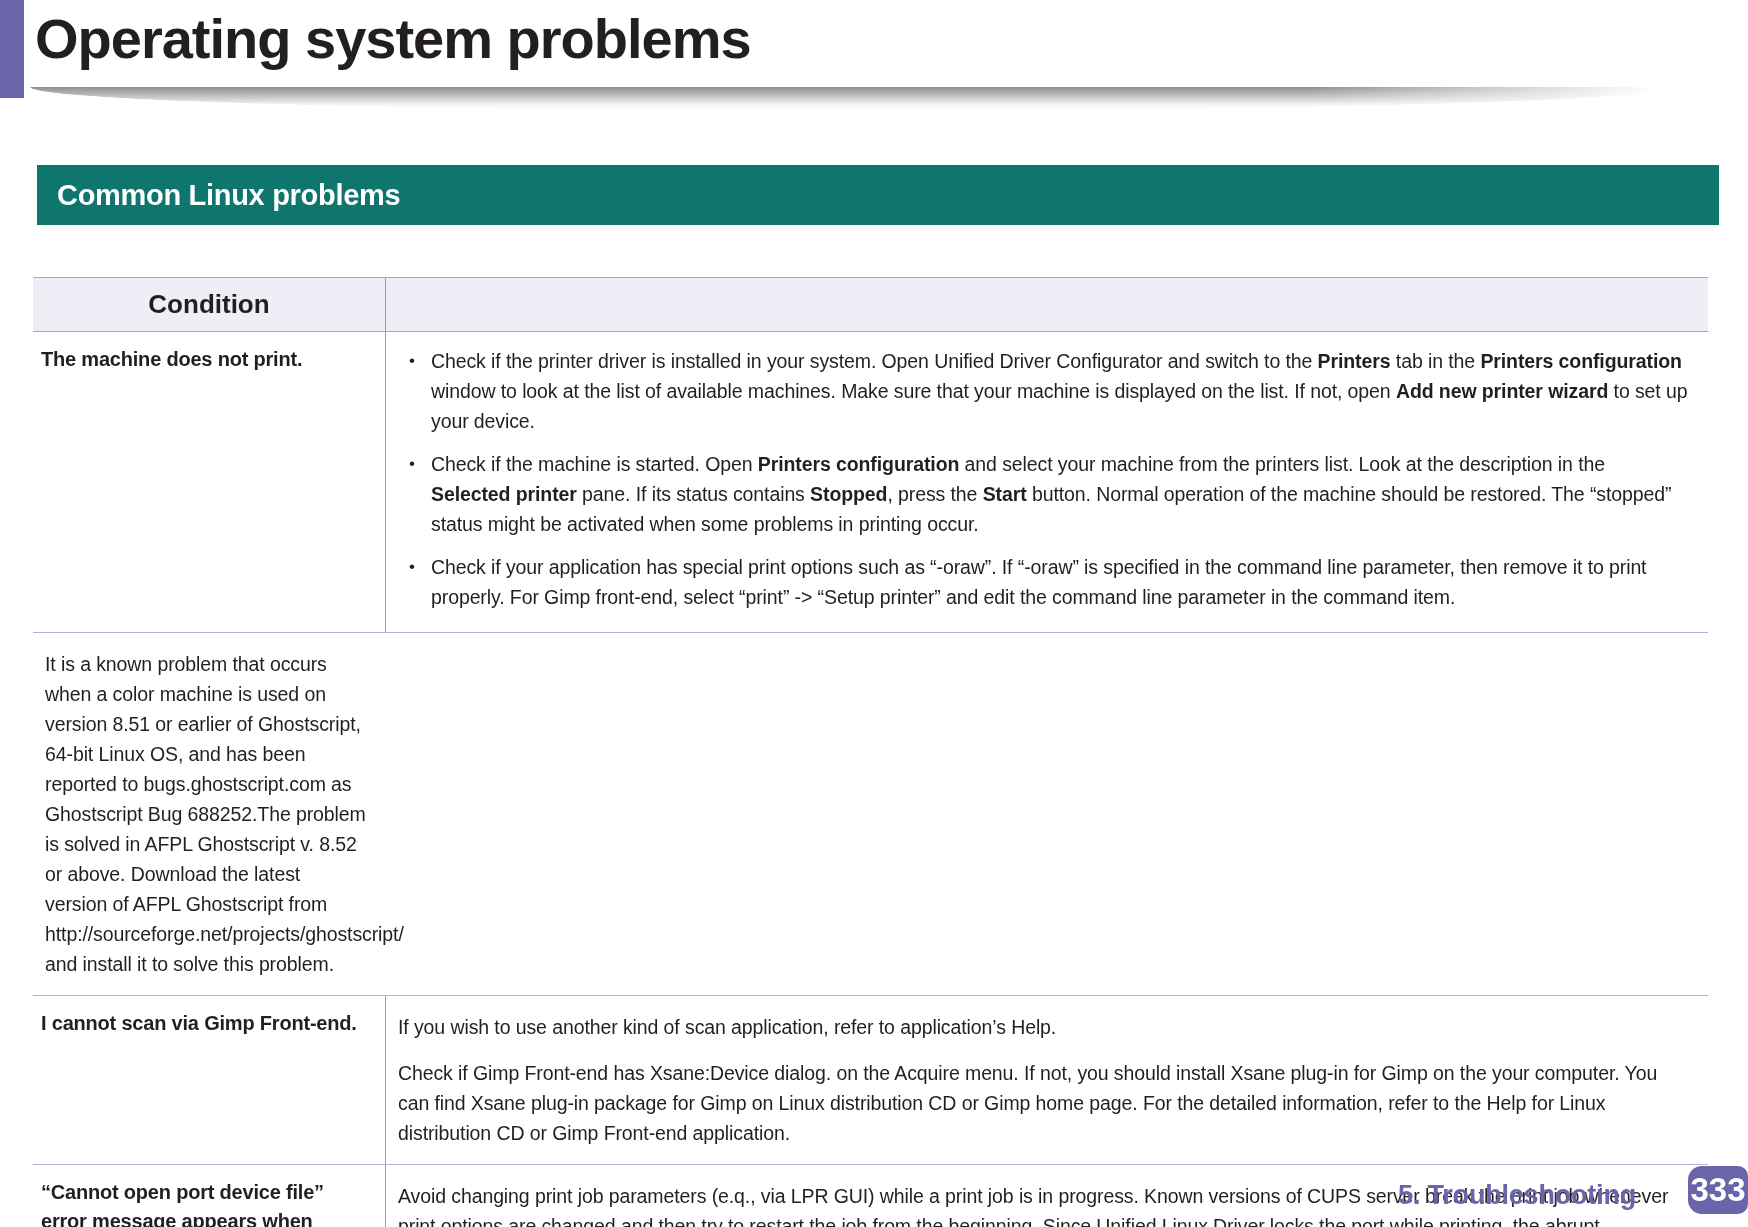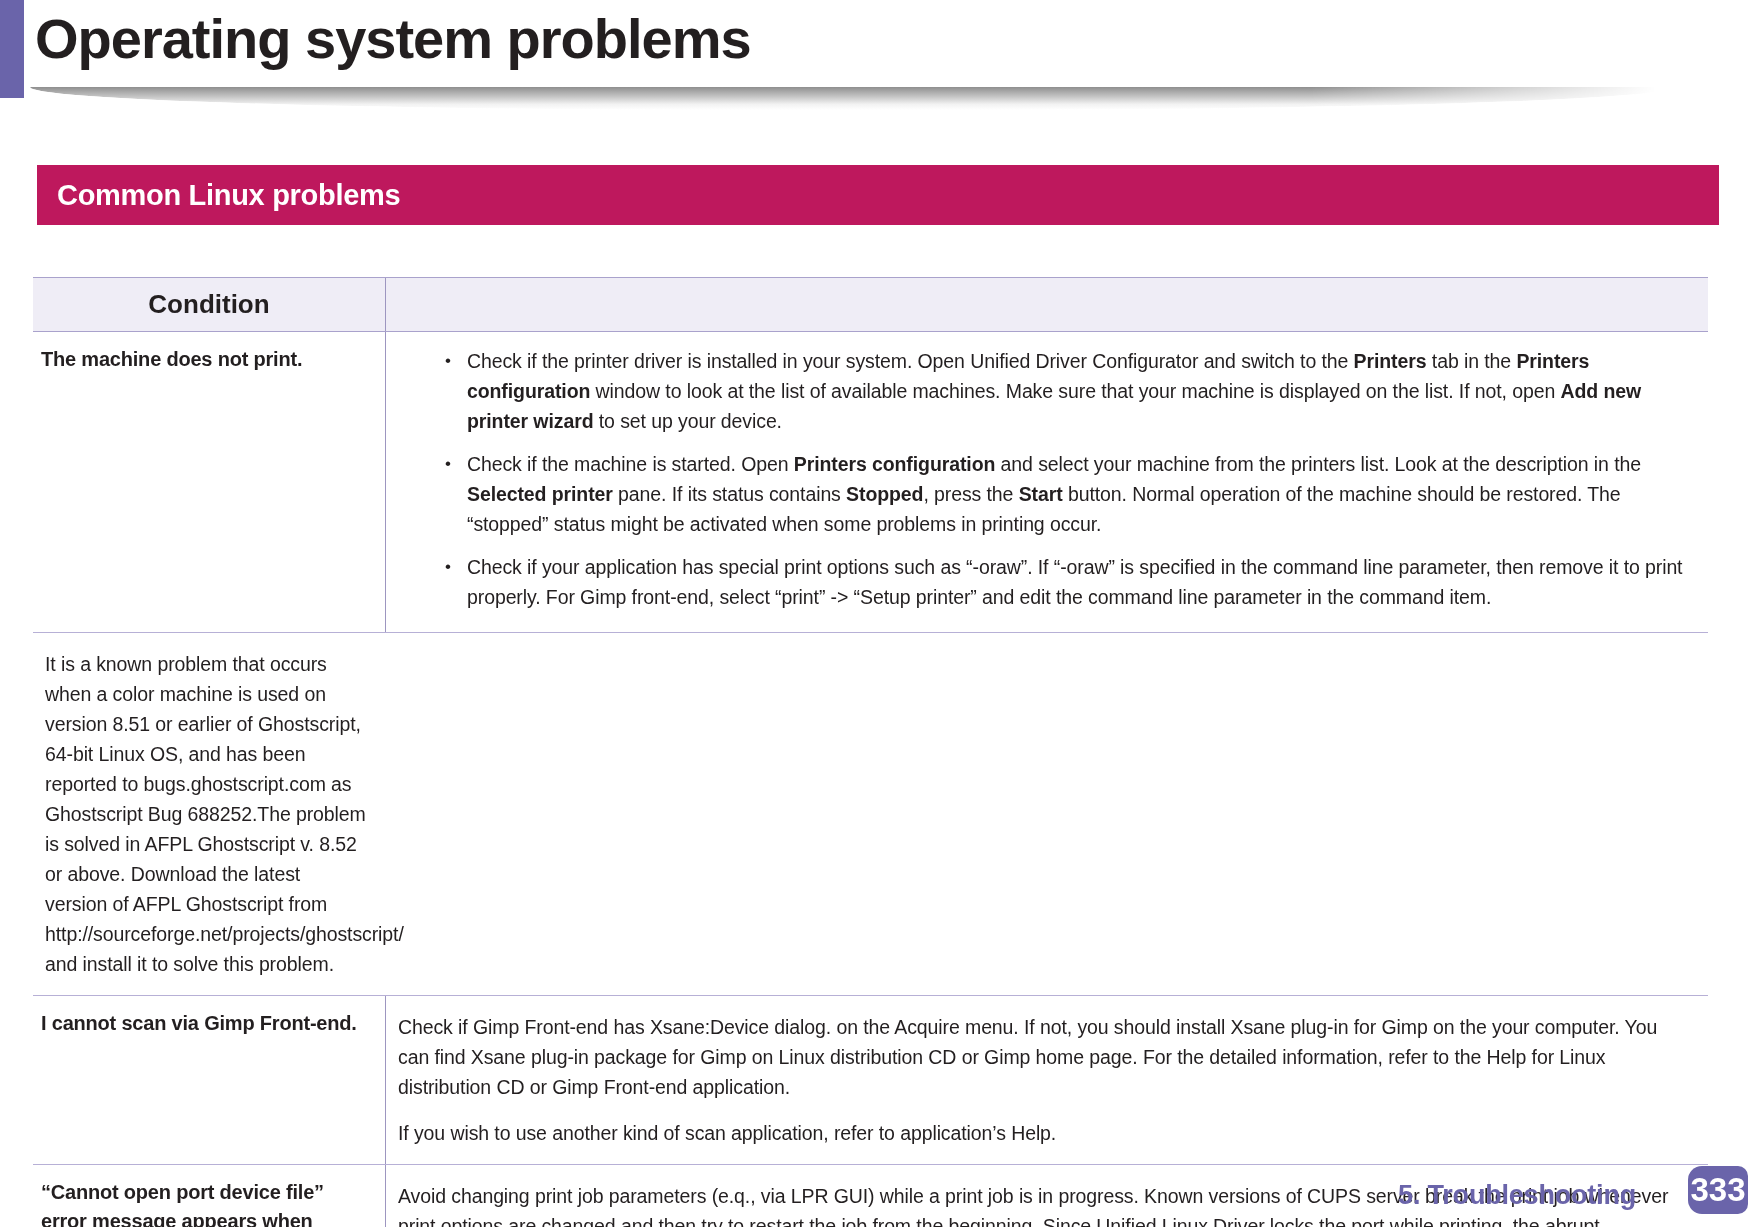--- a/index.html
+++ b/index.html
@@ -28,21 +28,21 @@
     position: absolute; left: 30px; top: 87px;
     width: 1642px; height: 23px;
     background: linear-gradient(to bottom, #8f8f8f 0%, #c9c9c9 45%, #f2f2f2 75%, #ffffff 100%);
     border-radius: 0 0 50% 50% / 0 0 26px 26px;
     -webkit-mask-image: linear-gradient(to right, #000 0%, #000 78%, transparent 99%);
             mask-image: linear-gradient(to right, #000 0%, #000 78%, transparent 99%);
   }
   .section-band {
     position: absolute; left: 37px; top: 165px;
     width: 1682px; height: 60px;
-    background: #be185d;
+    background: #0f766e;
     display: flex; align-items: center;
     padding-left: 20px;
   }
   .section-band .section-title {
     color: #ffffff; font-size: 29px; font-weight: bold;
     letter-spacing: -0.3px;
   }
   .problems-table {
     position: absolute; left: 33px; top: 277px;
     width: 1675px;
@@ -73,21 +73,21 @@
     font-weight: bold;
     font-size: 20px;
     line-height: 29px;
     letter-spacing: -0.2px;
   }
   .td.cell-sol {
     padding: 10px 20px 0 12px;
     line-height: 30px;
     letter-spacing: -0.1px;
   }
-  .row-1 { min-height: 301px; gap: 36px; }
+  .row-1 { min-height: 301px; }
   .row-2 { min-height: 123px; }
   .row-3 { min-height: 161px; }
   .row-4 { min-height: 146px; }
   ul.bullets { list-style: none; margin: 4px 0 0 0; }
   ul.bullets li {
     position: relative;
     padding-left: 33px;
     margin-bottom: 13px;
   }
   ul.bullets li::before {
@@ -147,22 +147,22 @@
 
   <div class="trow row-2">
     <div class="td cell-sol">
       <p><span>It is a known problem that occurs when a color machine is used on version 8.51 or earlier of Ghostscript, 64-bit Linux OS, and has been reported to bugs.ghostscript.com as Ghostscript Bug 688252.The problem is solved in AFPL Ghostscript v. 8.52 or above. Download the latest version of AFPL Ghostscript from http://sourceforge.net/projects/ghostscript/ and install it to solve this problem.</span></p>
     </div>
   </div>
 
   <div class="trow row-3">
     <div class="td cell-cond">I cannot scan via Gimp Front-end.</div>
     <div class="td cell-sol">
+      <p><span>If you wish to use another kind of scan application, refer to application’s Help.</span></p>
       <p><span>Check if Gimp Front-end has Xsane:Device dialog. on the Acquire menu. If not, you should install Xsane plug-in for Gimp on the your computer. You can find Xsane plug-in package for Gimp on Linux distribution CD or Gimp home page. For the detailed information, refer to the Help for Linux distribution CD or Gimp Front-end application.</span></p>
-      <p><span>If you wish to use another kind of scan application, refer to application’s Help.</span></p>
     </div>
   </div>
 
   <div class="trow row-4">
     <div class="td cell-cond">“Cannot open port device file” error message appears when printing a document.</div>
     <div class="td cell-sol">
       <p><span>Avoid changing print job parameters (e.q., via LPR GUI) while a print job is in progress. Known versions of CUPS server break the print job whenever print options are changed and then try to restart the job from the beginning. Since Unified Linux Driver locks the port while printing, the abrupt termination of the driver keeps the port locked and unavailable for subsequent print jobs. If this situation occurs, try to release the port by selecting </span><span class="b">Release port</span><span> in the </span><span class="b">Port configuration</span><span> window.</span></p>
     </div>
   </div>
 

